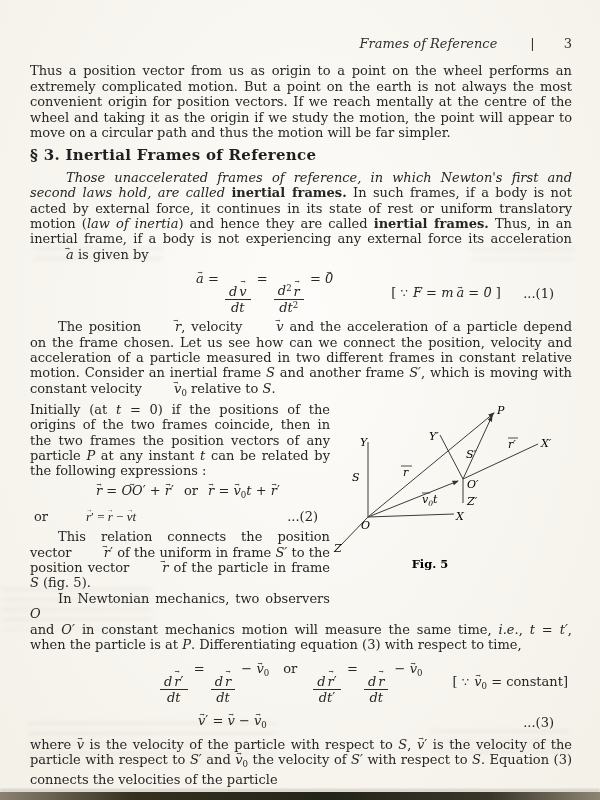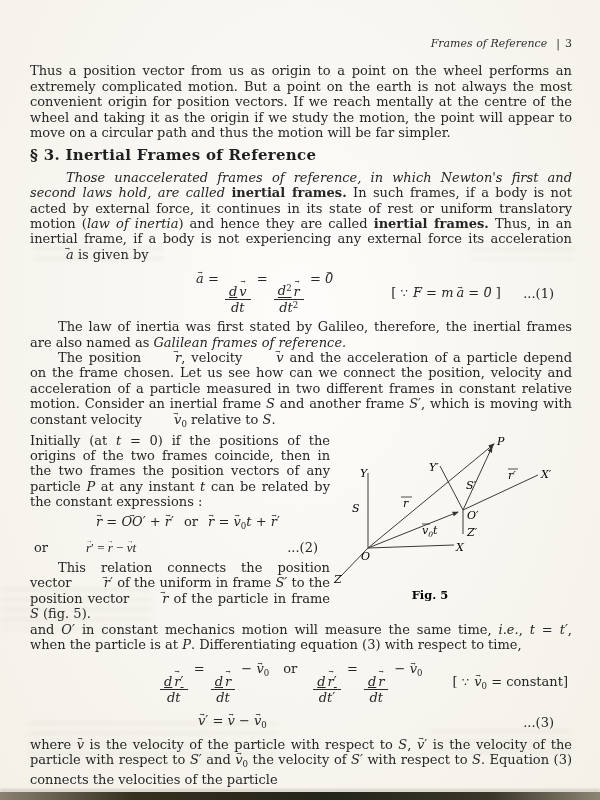--- a/index.html
+++ b/index.html
@@ -3,38 +3,38 @@
 <meta charset="utf-8">
 <style>
   html,body{margin:0;padding:0;}
   .page{position:relative;width:600px;height:800px;overflow:hidden;
     background:
       radial-gradient(ellipse at 50% 40%, rgba(255,255,255,0.6), rgba(225,220,205,0.25) 95%),
       #faf8f2;
     font-family:"DejaVu Serif","Liberation Serif",serif;
     color:#262626;font-size:13px;line-height:15.4px;}
   .content{position:absolute;left:30px;top:36px;width:542px;}
-  .header{display:flex;justify-content:flex-end;align-items:baseline;font-style:italic;font-size:11px;margin-bottom:12px;color:#2e2e2e;}
+  .header{display:flex;justify-content:flex-end;align-items:baseline;font-style:italic;font-size:13px;margin-bottom:12px;color:#2e2e2e;gap:24px;}
   .header .divider{margin:0 5px 0 9px;}
   .para{text-align:justify;margin:0;}
   .ind{text-indent:36px;}
   .ind-sm{text-indent:28px;}
   .mb4{margin-bottom:4px;}
   h2.section{font-size:15px;font-weight:bold;margin:8px 0 6px 0;letter-spacing:0.3px;color:#1f1f1f;}
   .it{font-style:italic;}
   .bd{font-weight:bold;}
   .sb{font-size:0.66em;vertical-align:-0.3em;}
   .sup2{font-size:0.66em;vertical-align:0.5em;}
   .hsp{display:inline-block;}
   .vec{position:relative;display:inline-block;font-style:italic;}
   .vec::after{content:"→";position:absolute;left:50%;top:-0.8em;transform:translateX(-50%) scaleX(0.85);
     font-size:0.56em;font-style:normal;color:#2c2c2c;}
   .bc{font-family:"DejaVu Sans",sans-serif;font-size:0.9em;}
   .frac{display:inline-flex;flex-direction:column;align-items:center;vertical-align:-0.95em;line-height:1.2;margin:0 2px;text-align:center;}
-  .fnum{border-bottom:1px solid #2b2b2b;padding:1px 4px 0 4px;text-decoration:underline;}
+  .fnum{border-bottom:1px solid #2b2b2b;padding:1px 4px 0 4px;}
   .fden{padding-top:0;}
   .eqrow{display:flex;align-items:center;padding:9px 0 3px 0;}
   .eqrow.tight{padding:4px 0 2px 0;}
   .eqno{margin-left:auto;font-style:normal;}
   .wrap-row{display:flex;align-items:flex-start;margin-top:1px;}
   .leftcol{width:300px;}
   .figcol{width:242px;padding-left:0;}
   .bleed{position:absolute;pointer-events:none;opacity:0.55;
     background:repeating-linear-gradient(to bottom, rgba(110,105,95,0.14) 0 3px, transparent 3px 10px);
     filter:blur(2px);}
@@ -73,36 +73,36 @@
             <span class="fnum"><span class="it">d</span><span class="hsp" style="width: 2px;"></span><span class="vec">v</span></span>
             <span class="fden"><span class="it">dt</span></span>
           </span><span> = </span><span class="frac">
             <span class="fnum"><span class="it">d</span><span class="sup2">2</span><span class="hsp" style="width: 2px;"></span><span class="vec">r</span></span>
             <span class="fden"><span class="it">dt</span><span class="sup2">2</span></span>
           </span><span> = </span><span class="vec">0</span></span>
       <span style="margin-left:58px;"><span>[ </span><span class="bc">∵</span><span class="hsp" style="width: 5px;"></span><span class="vec">F</span><span> = </span><span class="it">m</span><span class="hsp" style="width: 3px;"></span><span class="vec">a</span><span> = </span><span class="vec">0</span><span> ]</span></span>
       <span class="eqno" style="padding-right:18px;">...(1)</span>
     </div>
 
-    <p class="para ind-sm"><span>The law of inertia was first stated by Galileo, therefore, the inertial frames are also named as </span><span class="it">Galilean frames of reference.</span></p>
 
     <p class="para ind-sm"><span>The position </span><span class="vec">r</span><span>, velocity </span><span class="vec">v</span><span> and the acceleration of a particle depend on the frame chosen. Let us see how can we connect the position, velocity and acceleration of a particle measured in two different frames in constant relative motion. Consider an inertial frame </span><span class="it">S</span><span> and another frame </span><span class="it">S′</span><span>, which is moving with constant velocity </span><span class="vec">v</span><span class="sb">0</span><span> relative to </span><span class="it">S</span><span>.</span></p>
 
     <div class="wrap-row">
       <div class="leftcol">
-        <p class="para"><span>Initially (at </span><span class="it">t</span><span> = 0) if the positions of the origins of the two frames coincide, then in the two frames the position vectors of any particle </span><span class="it">P</span><span> at any instant </span><span class="it">t</span><span> can be related by the constant expressions :</span></p>
+        <p class="para"><span>Initially (at </span><span class="it">t</span><span> = 0) if the positions of the origins of the two frames coincide, then in the two frames the position vectors of any particle </span><span class="it">P</span><span> at any instant </span><span class="it">t</span><span> can be related by the following expressions :</span></p>
         <div class="eqrow tight">
           <span style="margin-left:66px;"><span class="vec">r</span><span> = </span><span class="vec">OO</span><span>′ + </span><span class="vec">r</span><span>′</span><span class="hsp" style="width: 10px;"></span><span>or</span><span class="hsp" style="width: 10px;"></span><span class="vec">r</span><span> = </span><span class="vec">v</span><span class="sb">0</span><span class="it">t</span><span> + </span><span class="vec">r</span><span>′</span></span>
         </div>
         <div class="eqrow tight">
           <span style="margin-left:4px;">or</span>
           <span style="margin-left:38px;font-family:Liberation Serif, serif;"><span class="vec">r</span><span>′ = </span><span class="vec">r</span><span> − </span><span class="vec">v</span><span class="it">t</span></span>
           <span class="eqno" style="padding-right:12px;">...(2)</span>
         </div>
         <p class="para ind-sm" style="margin-top:3px;"><span>This relation connects the position vector </span><span class="vec">r</span><span>′ of the uniform in frame </span><span class="it">S′</span><span> to the position vector </span><span class="vec">r</span><span> of the particle in frame </span><span class="it">S</span><span> (fig. 5).</span></p>
+        <p class="para ind-sm"><span>In Newtonian mechanics, two observers </span><span class="it">O</span></p>
       </div>
 
       <div class="figcol">
         <svg width="242" height="172" viewBox="0 0 242 172">
           <defs>
             <marker id="ah" markerWidth="7" markerHeight="6" refX="5.5" refY="2.5" orient="auto">
               <path d="M0,0 L6.5,2.5 L0,5 z" fill="#333"></path>
             </marker>
           </defs>
 

